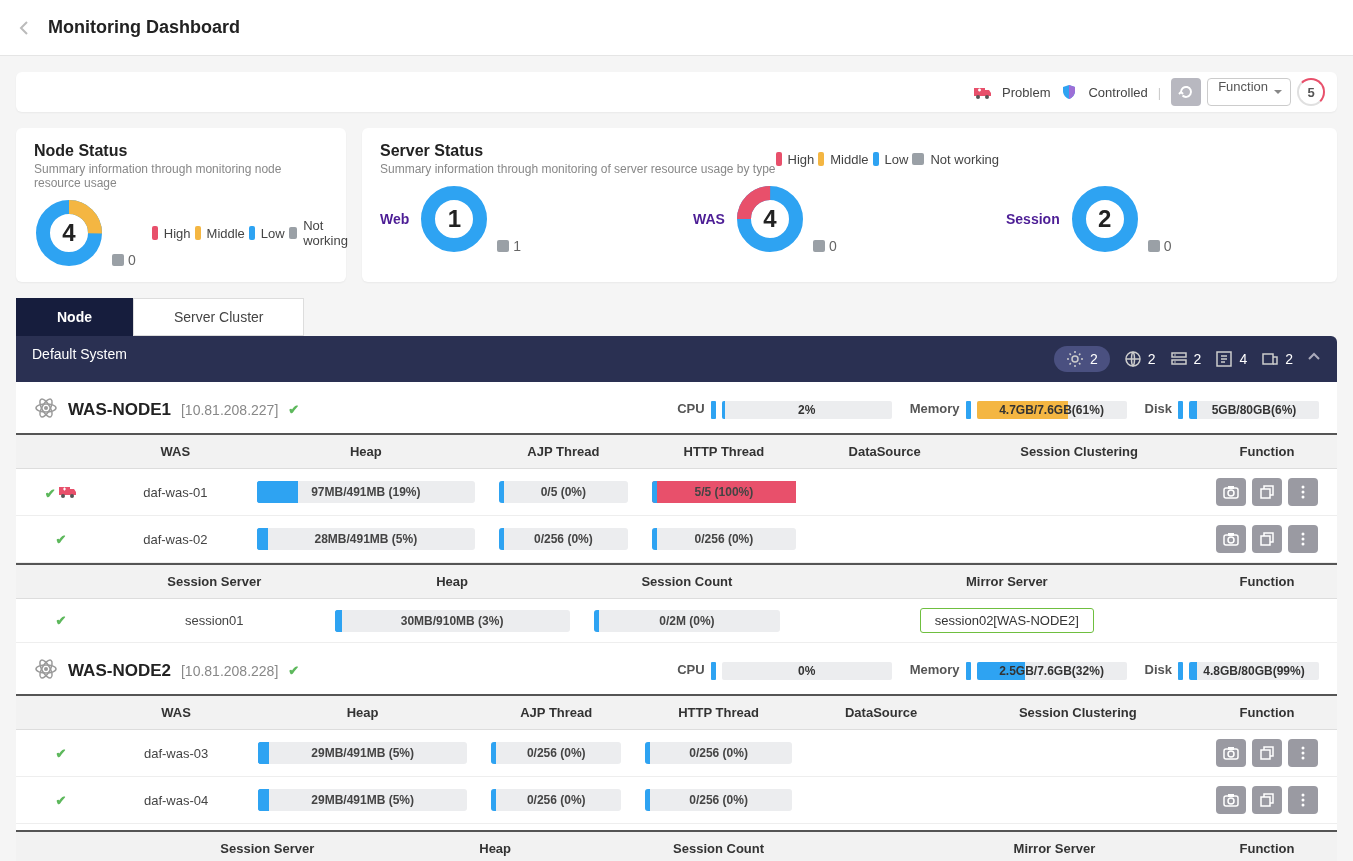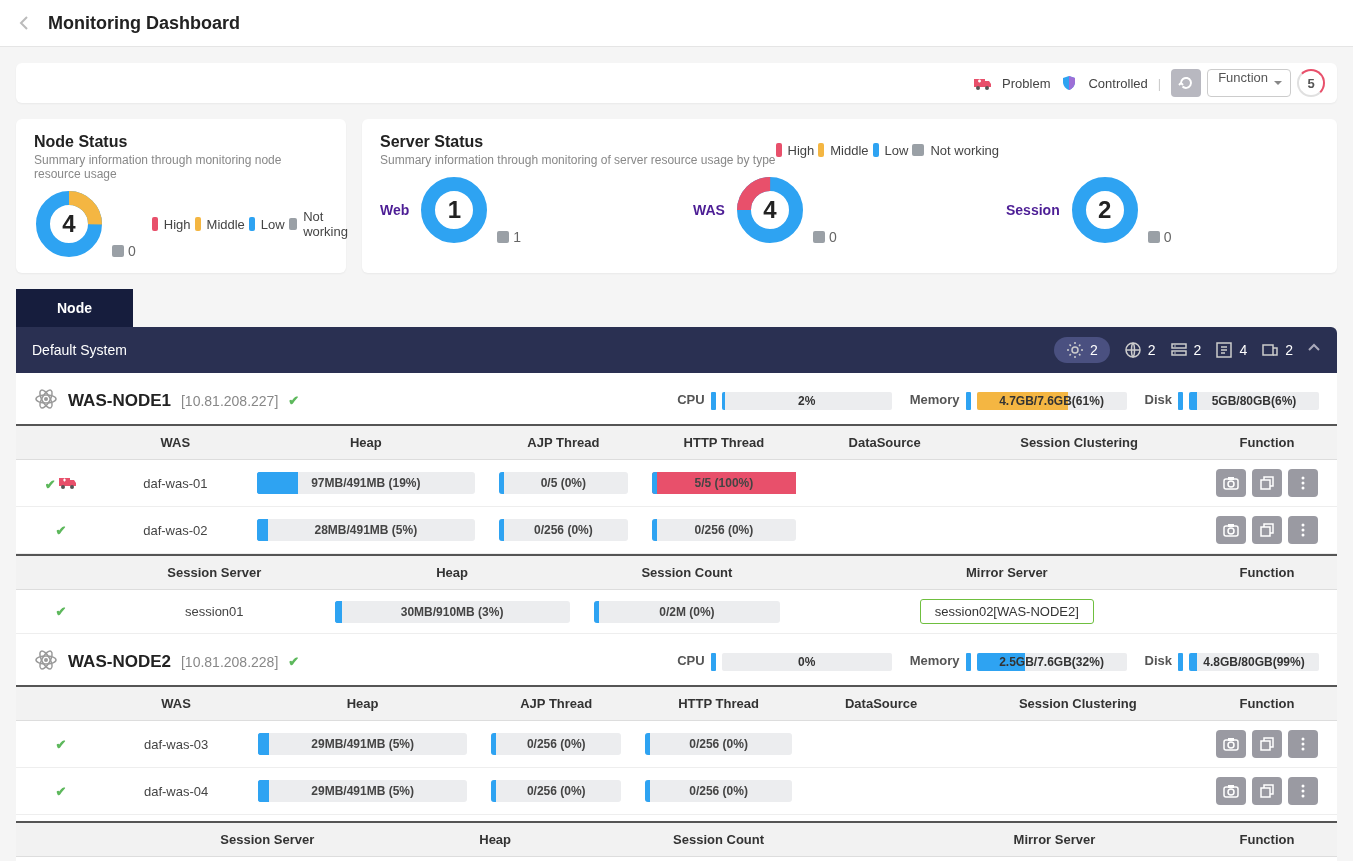--- a/index.html
+++ b/index.html
@@ -1,17 +1,17 @@
 <!DOCTYPE html>
 <html><head>
 <meta charset="utf-8">
 <style>
 *{box-sizing:border-box;margin:0;padding:0;font-family:"Segoe UI",Arial,sans-serif}
 body{background:#f5f5f5;font-size:13px;color:#333}
-.topbar{display:flex;align-items:center;background:#fff;border-bottom:1px solid #e5e5e5;height:47px;padding:0 12px}
+.topbar{display:flex;align-items:center;background:#fff;border-bottom:1px solid #e5e5e5;height:56px;padding:0 12px}
 .back-btn{width:24px;height:24px;display:flex;align-items:center;justify-content:center;color:#aaa;cursor:pointer}
 .page-title{font-size:18px;font-weight:600;margin-left:12px;color:#222}
 .toolbar{background:#fff;margin:16px;border-radius:6px;height:40px;display:flex;align-items:center;justify-content:flex-end;padding:0 12px;gap:10px;box-shadow:0 1px 2px rgba(0,0,0,.05)}
 .toolbar .lbl{font-size:13px;color:#444}
 .toolbar .sep{color:#ccc}
 .ic{display:inline-flex;width:18px;height:18px;align-items:center;justify-content:center}
 .refresh-grp{display:flex;gap:6px;align-items:center}
 .refresh-btn{width:30px;height:28px;background:#b8b8c0;border-radius:4px;display:flex;align-items:center;justify-content:center;color:#fff;cursor:pointer}
 .refresh-sel{height:28px;border:1px solid #ccc;border-radius:4px;padding:0 22px 0 10px;background:#fff;font-size:13px;color:#555;cursor:pointer;position:relative}
 .refresh-sel::after{content:"";position:absolute;right:8px;top:11px;border:4px solid transparent;border-top-color:#888}
@@ -31,21 +31,21 @@
 .sq{width:12px;height:12px;border-radius:2px;display:inline-block}
 .legend{display:flex;flex-direction:row;gap:4px;font-size:13px;color:#444}
 .legend .row{display:flex;align-items:center;gap:6px}
 .mark{width:6px;height:14px;border-radius:2px;display:inline-block}
 .server-body{display:flex;align-items:center;margin-top:8px}
 .srv-item{display:flex;align-items:center;gap:10px;flex:1}
 .srv-label{font-size:14px;color:#4c1d95;font-weight:700}
 .tabs{display:flex;margin:0 16px}
 .tab{padding:10px 40px;background:#fff;border:1px solid #ddd;font-size:14px;color:#444;cursor:pointer}
 .tab.active{background:#161d3d;color:#fff;border-color:#161d3d;font-weight:600}
-.sys-bar{background:#2a3052;color:#fff;margin:0 16px;display:flex;align-items:center;justify-content:space-between;padding:10px 16px;border-radius:0 6px 0 0}
+.sys-bar{background:#2a3052;color:#fff;margin:0 16px;display:flex;align-items:flex-start;justify-content:space-between;padding:10px 16px;border-radius:0 6px 0 0}
 .sys-title{font-size:14px}
 .sys-stats{display:flex;align-items:center;gap:14px}
 .stat-pill{display:flex;align-items:center;gap:6px;font-size:14px}
 .stat-pill.hl{background:#4a5080;border-radius:14px;padding:4px 12px}
 .chev{cursor:pointer;color:#aab;font-size:16px}
 .panel{background:#fff;margin:0 16px;padding:0 0 4px}
 .node-head{display:flex;align-items:center;padding:14px 18px 10px;gap:10px;flex-wrap:wrap}
 .node-name{font-size:17px;font-weight:700;color:#222}
 .node-ip{color:#888;font-size:14px}
 .check{color:#5db85c;font-weight:900}
@@ -217,20 +217,21 @@
               <span>0</span>
             </div>
           </div>
         </div>
       </div>
   </div>
 </div>
 
 <div class="tabs">
   <div class="tab active">Node</div>
+  <div class="tab">Server Cluster</div>
 </div>
 
 <div class="sys-bar">
   <div class="sys-title">Default System</div>
   <div class="sys-stats" id="sys-stats">
       <div class="stat-pill hl">
         <svg class="sys-ic" viewBox="0 0 18 18">
           <path d="M9 9m-3 0a3 3 0 1 0 6 0 3 3 0 1 0-6 0M9 1v2M9 15v2M1 9h2M15 9h2M3.5 3.5l1.4 1.4M13 13l1.4 1.4M3.5 14.5l1.4-1.4M13 5l1.4-1.4" stroke="currentColor" stroke-width="1.5" fill="none"></path>
         </svg>
         <span>2</span>

